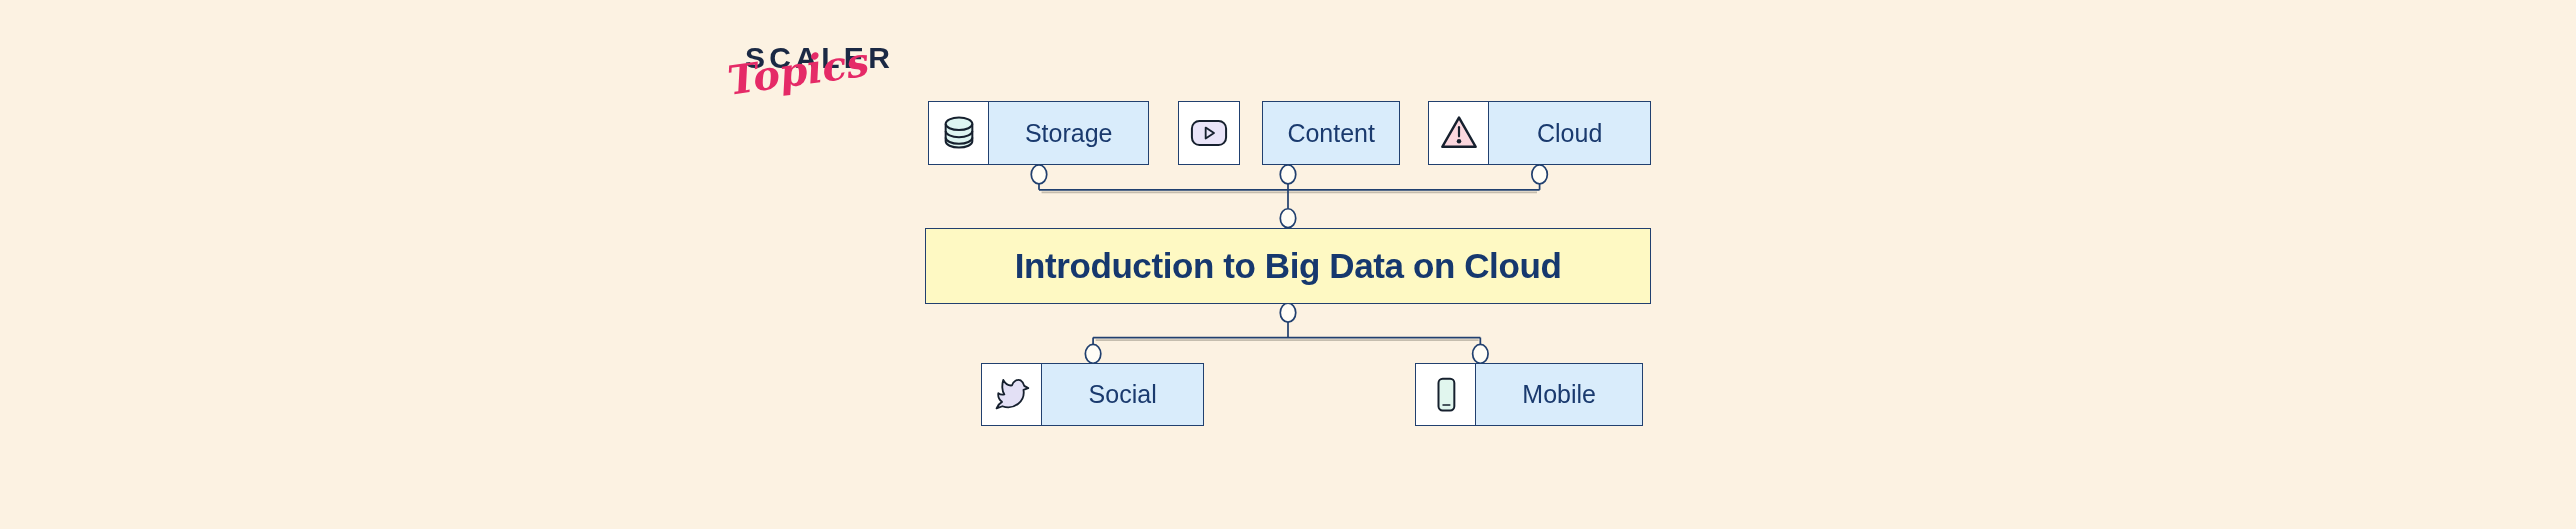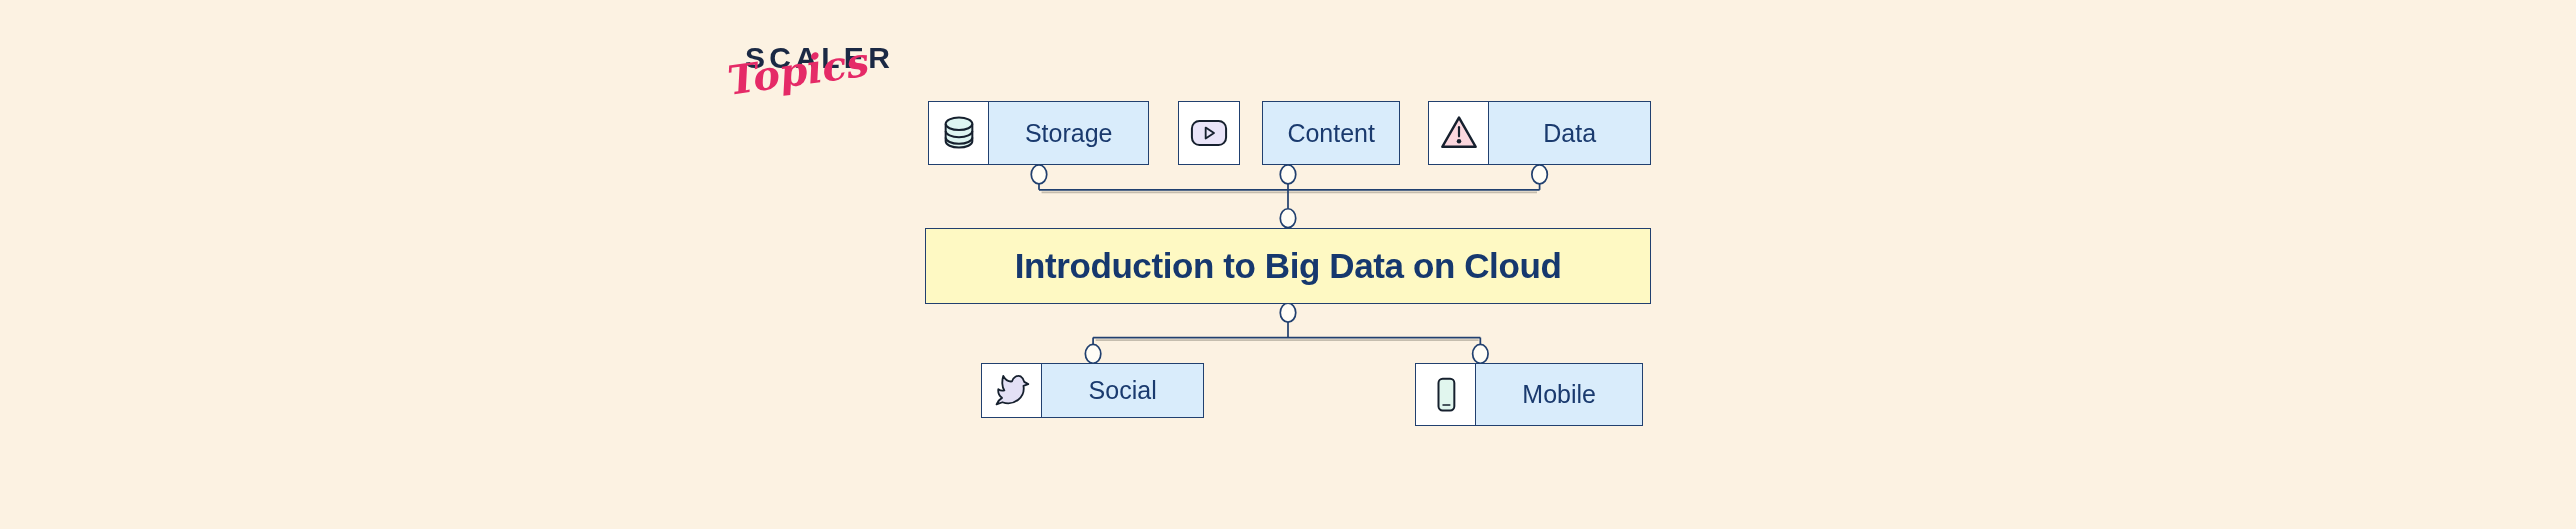--- a/index.html
+++ b/index.html
@@ -65,21 +65,21 @@
   .label-cell{
     flex:1;margin-left:-1.7px;
     background:var(--label-fill);
     border:1.7px solid var(--node-border);
     display:flex;align-items:center;justify-content:center;
     font-size:25px;color:var(--text);
   }
   .n-storage{left:928px;top:101px;width:221px;height:64px;}
   .n-content{left:1178px;top:101px;width:222px;height:64px;gap:24px;}
   .n-risk{left:1428px;top:101px;width:223px;height:64px;}
-  .n-social{left:981px;top:363px;width:223px;height:55px;}
+  .n-social{left:981px;top:363px;width:223px;height:63px;}
   .n-mobile{left:1367px;top:363px;width:228px;height:63px;margin-left:48px;}
 
   .icon-cell svg{width:40px;height:40px;display:block;}
   .i-stroke{stroke:#16202e;fill:none;}
 
   
   .title-box{
     position:absolute;left:925px;top:228px;width:726px;height:76px;
     background:#fef9c3;border:1.7px solid var(--node-border);
     display:flex;align-items:center;justify-content:center;
@@ -145,21 +145,21 @@
   </div>
 
   <div class="node n-risk">
     <div class="icon-cell">
       <svg viewBox="0 0 48 48">
         <path d="M24 5.5 L44 40.5 H4 Z" style="fill:var(--icon-warning-fill)" class="i-stroke" stroke-width="3" stroke-linejoin="round"></path>
         <path d="M24 17 V28" class="i-stroke" stroke-width="2.6" stroke-linecap="round"></path>
         <circle cx="24" cy="34" r="2.7" fill="#16202e"></circle>
       </svg>
     </div>
-    <div class="label-cell">Data</div>
+    <div class="label-cell">Cloud</div>
   </div>
 
   <div class="title-box">
     <span>Introduction to Big Data on Cloud</span>
   </div>
 
   <div class="node n-social">
     <div class="icon-cell">
       <svg viewBox="0 0 48 48">
         <path d="M13.5 6 C16 10.5, 20 13, 24 12.5 C25 7.5, 30.5 4.5, 34.5 6.5 C36.8 8, 38.3 10.5, 38.7 13 L43.5 15.8 L37.8 17.8 C38.8 24, 36.5 30.5, 31.5 34.5 C26 38.8, 18.5 39.8, 12.5 37.5 L5.5 40 C7 36.5, 9.2 33.8, 12 32.2 C8.8 30, 7 26, 7.6 21.8 C9.8 23.4, 12.4 24, 14.8 23.2 C11.8 19.5, 11.8 11.5, 13.5 6 Z" style="fill:var(--icon-bird-fill)" class="i-stroke" stroke-width="2.2" stroke-linejoin="round"></path>

